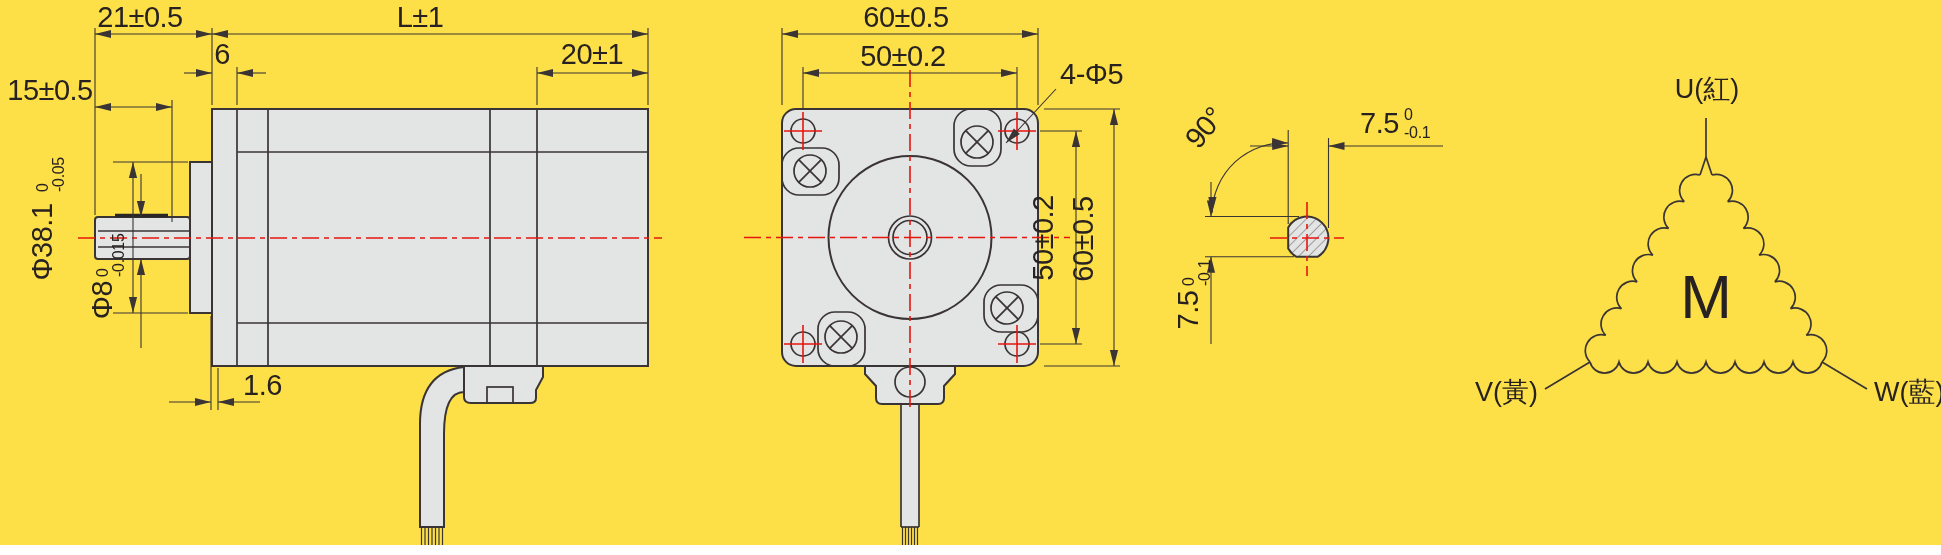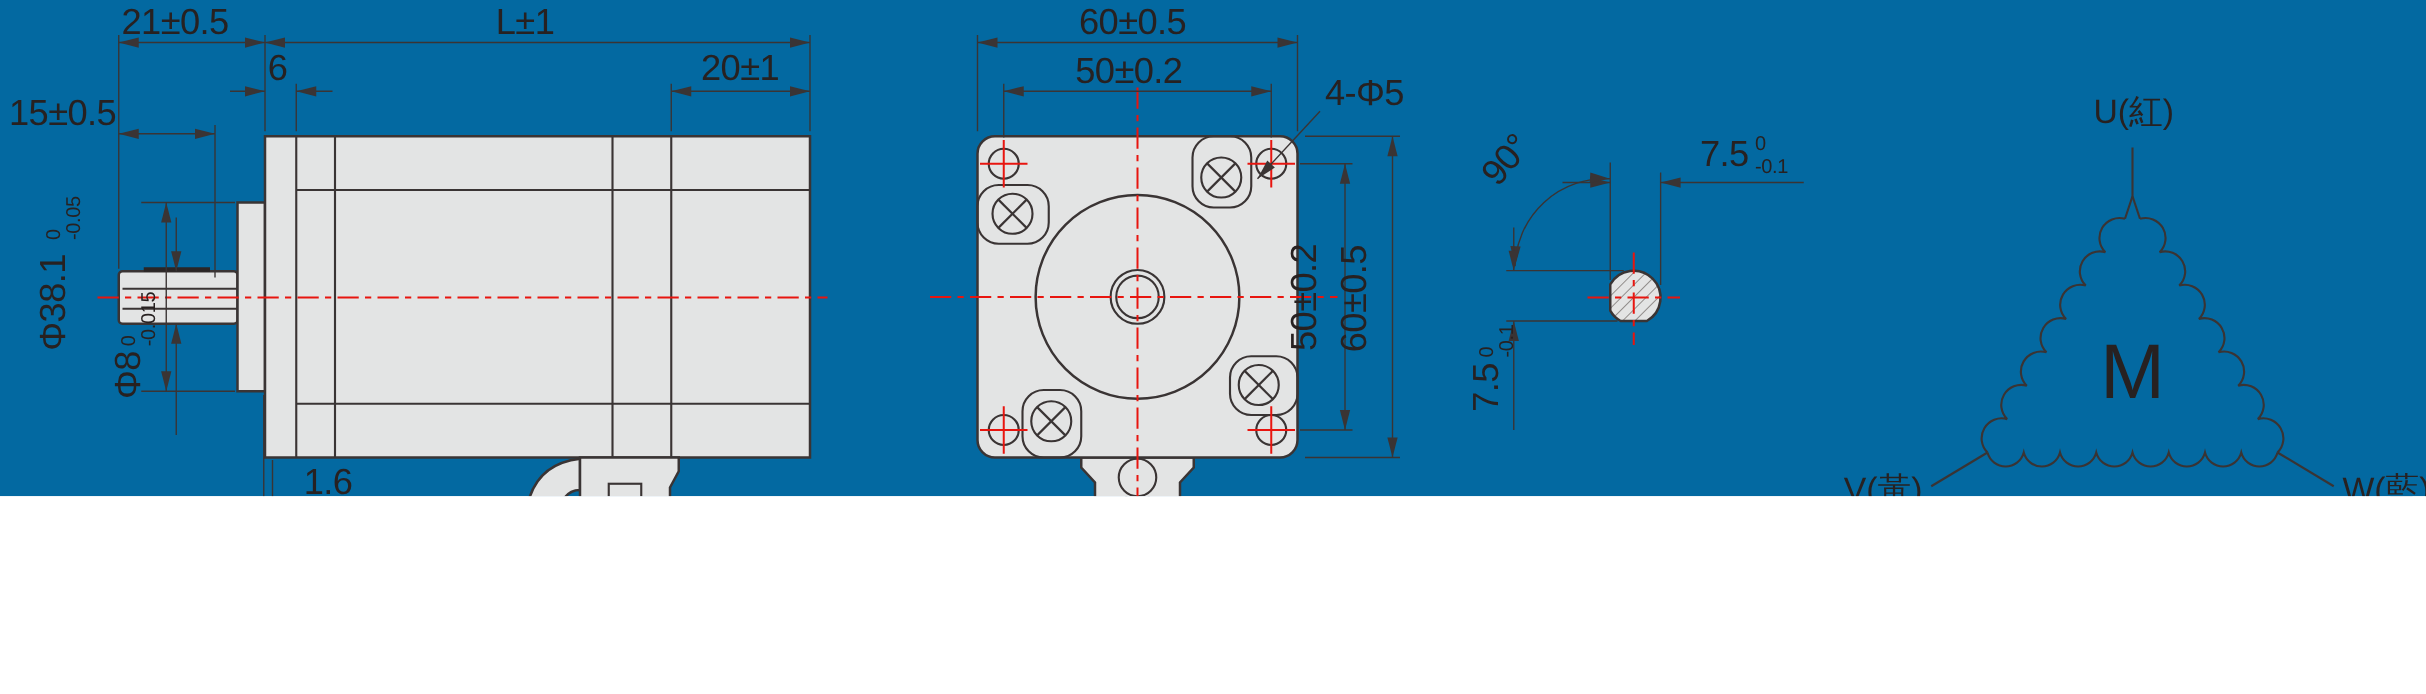--- a/index.html
+++ b/index.html
@@ -1,16 +1,16 @@
 <!DOCTYPE html>
 <html><head>
 <meta charset="utf-8">
 <style>
   html,body{margin:0;padding:0;background:#ffffff;}
-  #stage{width:1941px;height:397px;background:#0369a1;position:relative;overflow:hidden;}
+  #stage{width:1941px;height:545px;background:#fde047;position:relative;overflow:hidden;}
   svg{display:block;}
   .ol   {stroke:#3a3434;stroke-width:2;fill:none;}
   .olf  {stroke:#3a3434;stroke-width:2;fill:#e3e4e4;}
   .il   {stroke:#3a3434;stroke-width:1.7;fill:none;}
   .thick{stroke:#2b2626;stroke-width:3.6;fill:none;}
   .dim  {stroke:#3a3434;stroke-width:1.1;fill:none;}
   .redc {stroke:#e8150f;stroke-width:1.6;fill:none;stroke-dasharray:17 5 5 5;}
   .reds {stroke:#e8150f;stroke-width:1.6;fill:none;}
   .wire {stroke:#3a3434;stroke-width:1.2;fill:none;}
   .coil {stroke:#3a3434;stroke-width:1.7;fill:none;}

